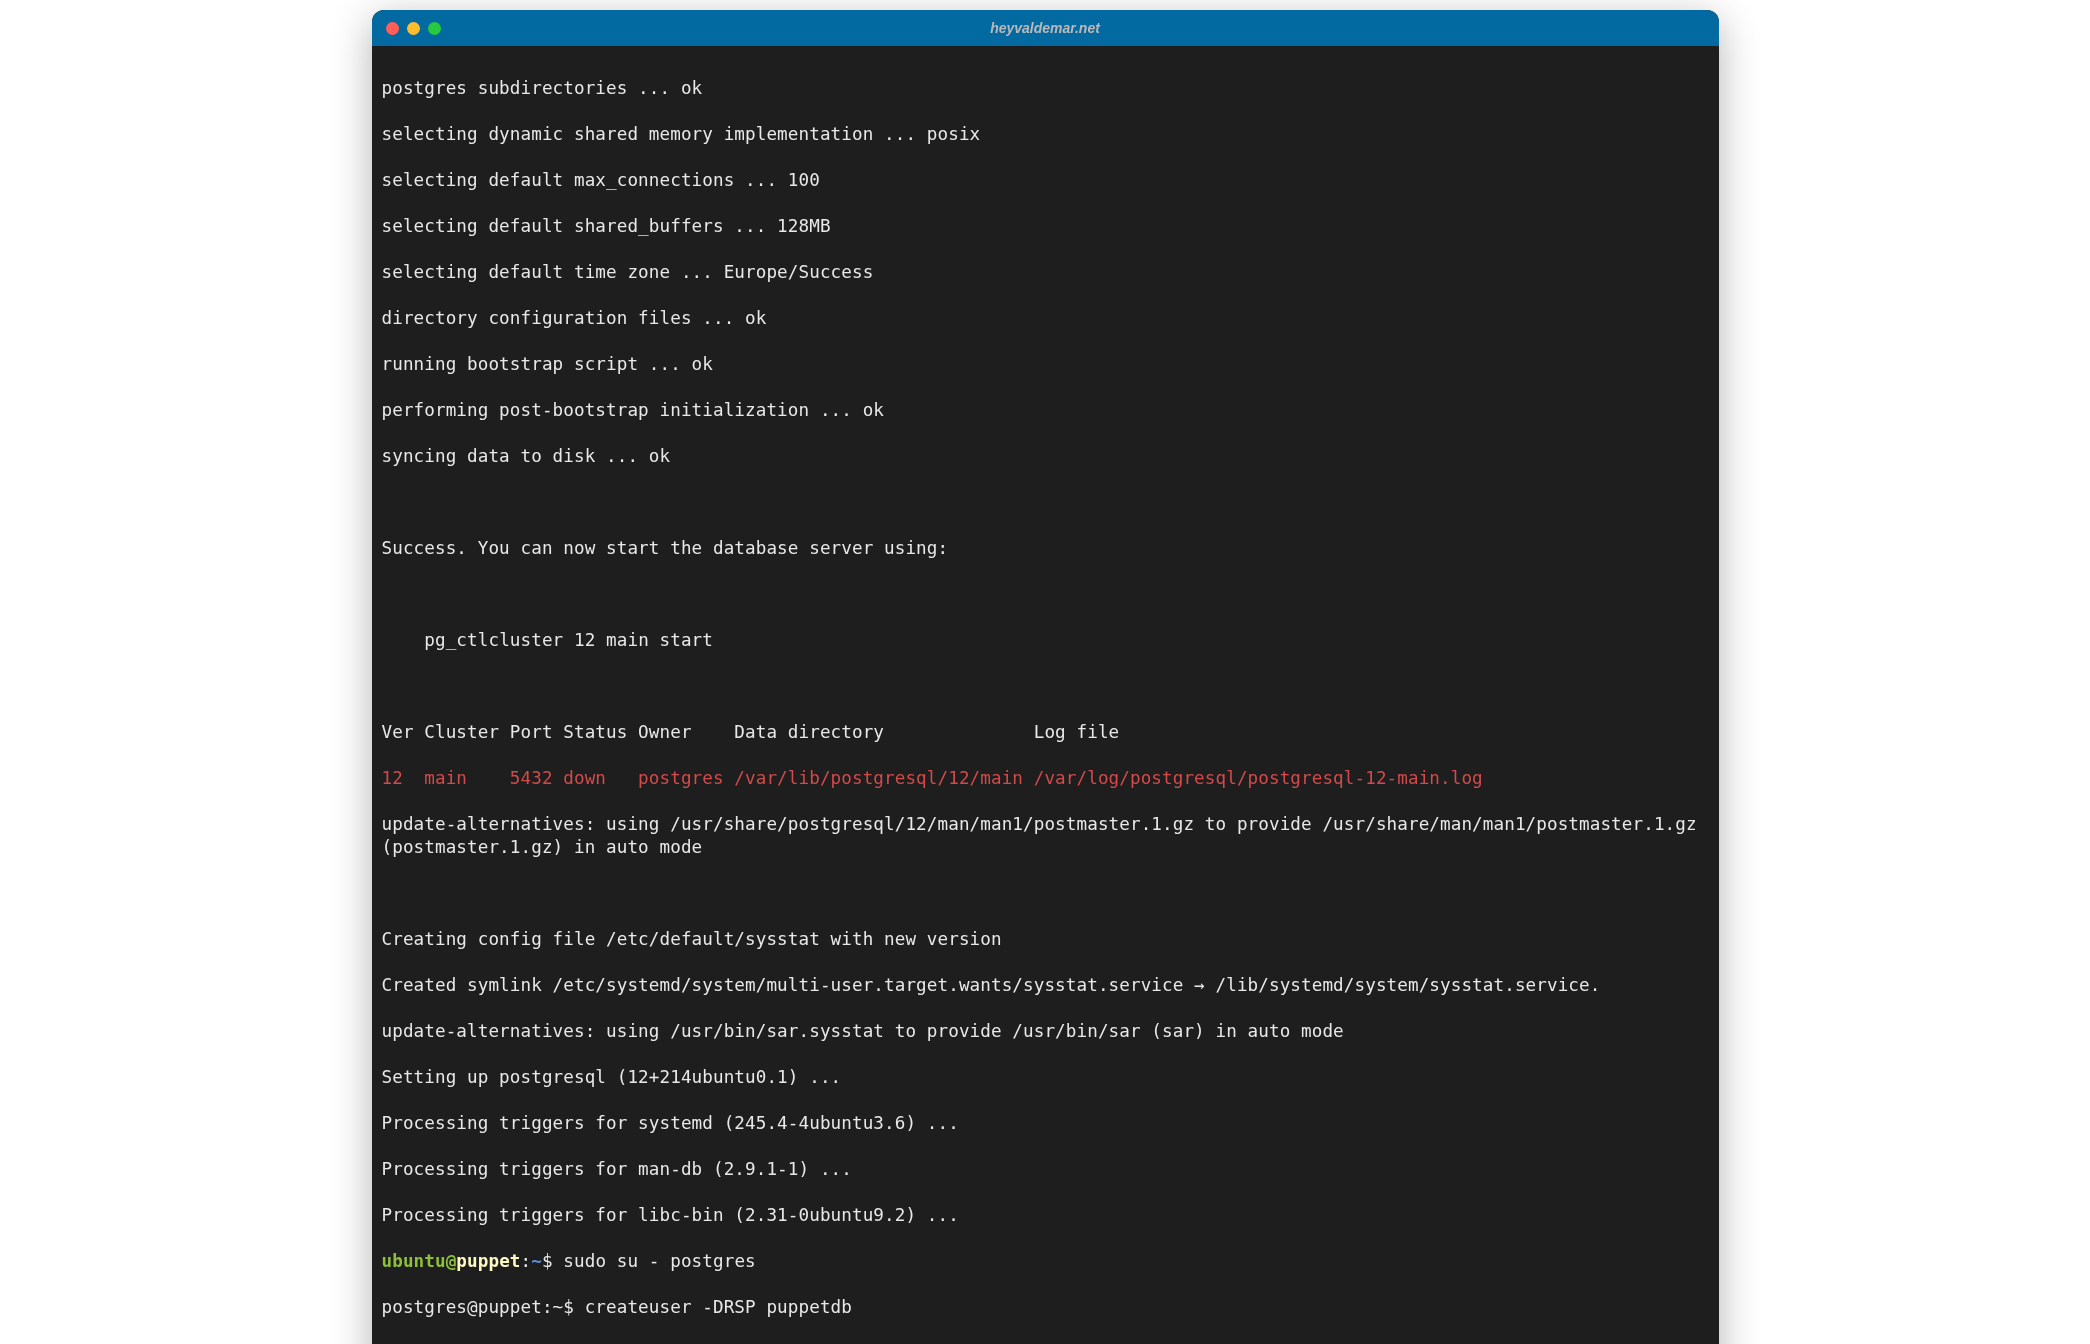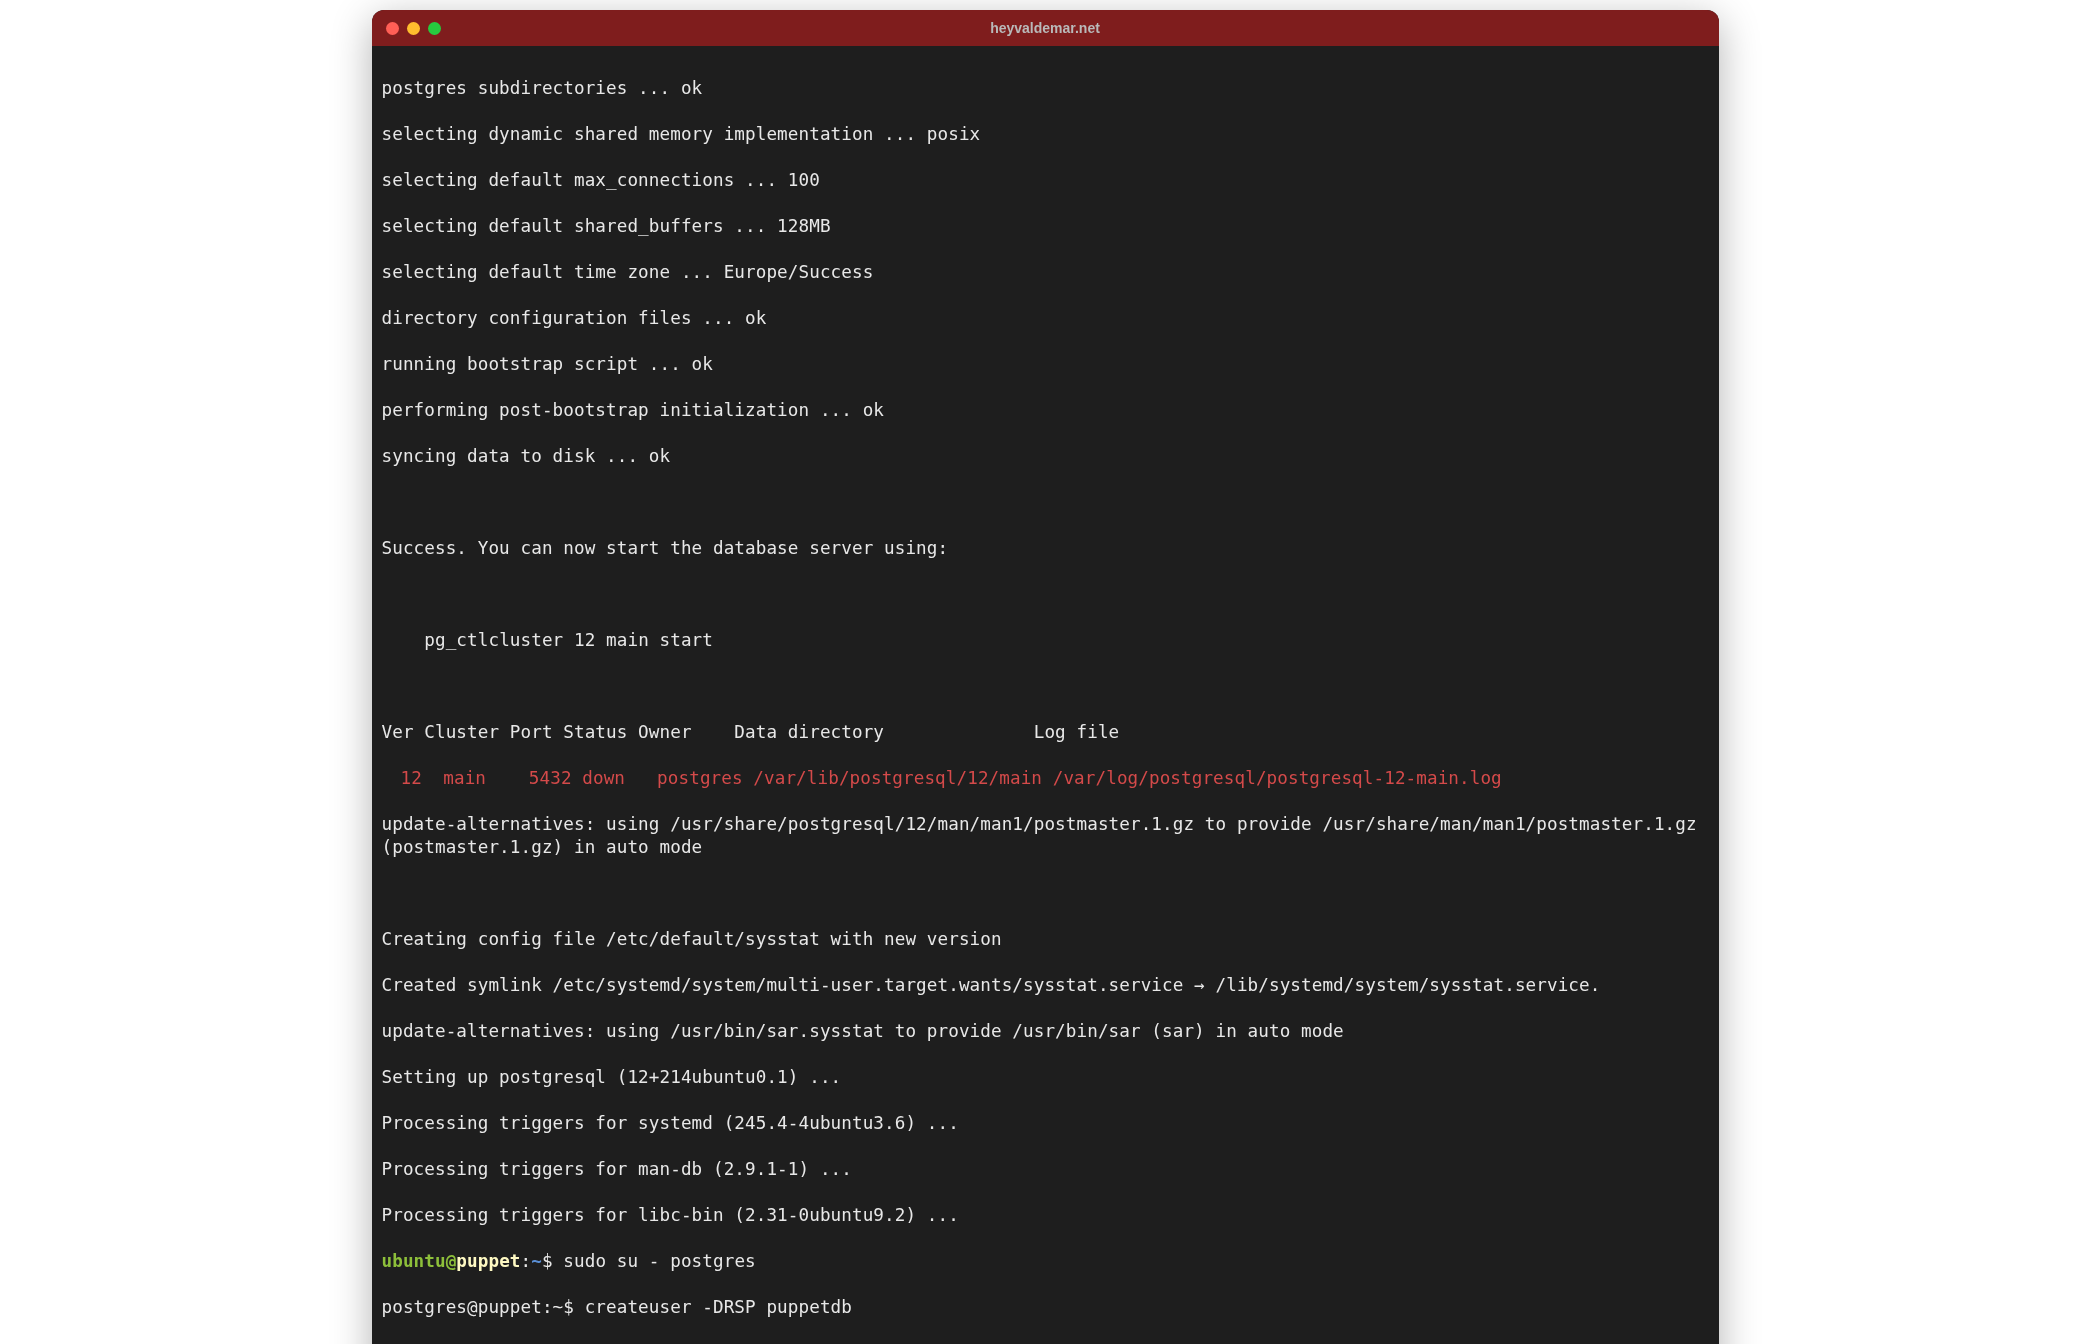--- a/index.html
+++ b/index.html
@@ -17,25 +17,26 @@
     }
     .terminal-window {
       width: 1347px;
       background: #1e1e1e;
       border-radius: 12px;
       overflow: hidden;
       box-shadow: 0 10px 40px rgba(0,0,0,0.3);
     }
     .title-bar {
       height: 36px;
-      background: #7f1d1d;
+      background: #0369a1;
       display: flex;
       align-items: center;
       padding: 0 14px;
       position: relative;
+      font-style: italic;
     }
     .traffic-lights {
       display: flex;
       gap: 8px;
     }
     .traffic-light {
       width: 13px;
       height: 13px;
       border-radius: 50%;
     }
@@ -57,21 +58,21 @@
       padding: 8px 10px 10px 10px;
       font-size: 17.6px;
       line-height: 23px;
       color: #e8e8e8;
       white-space: pre;
       font-family: 'SF Mono', 'Menlo', 'Monaco', 'Consolas', monospace;
       letter-spacing: 0.1px;
     }
     .line { white-space: pre-wrap; word-break: break-all; }
     .blank { height: 23px; }
-    .red { color: #d44a4a; margin-left: 19px; }
+    .red { color: #d44a4a; }
     .user-green { color: #8dbf3a; font-weight: bold; }
     .host-green { color: #fef9c3; font-weight: bold; }
     .at-green { color: #8dbf3a; font-weight: bold; }
     .path-blue { color: #5a8fd6; font-weight: bold; }
     .prompt-white { color: #e8e8e8; }
   </style>
 </head>
 <body>
 
 <div class="terminal-window">

